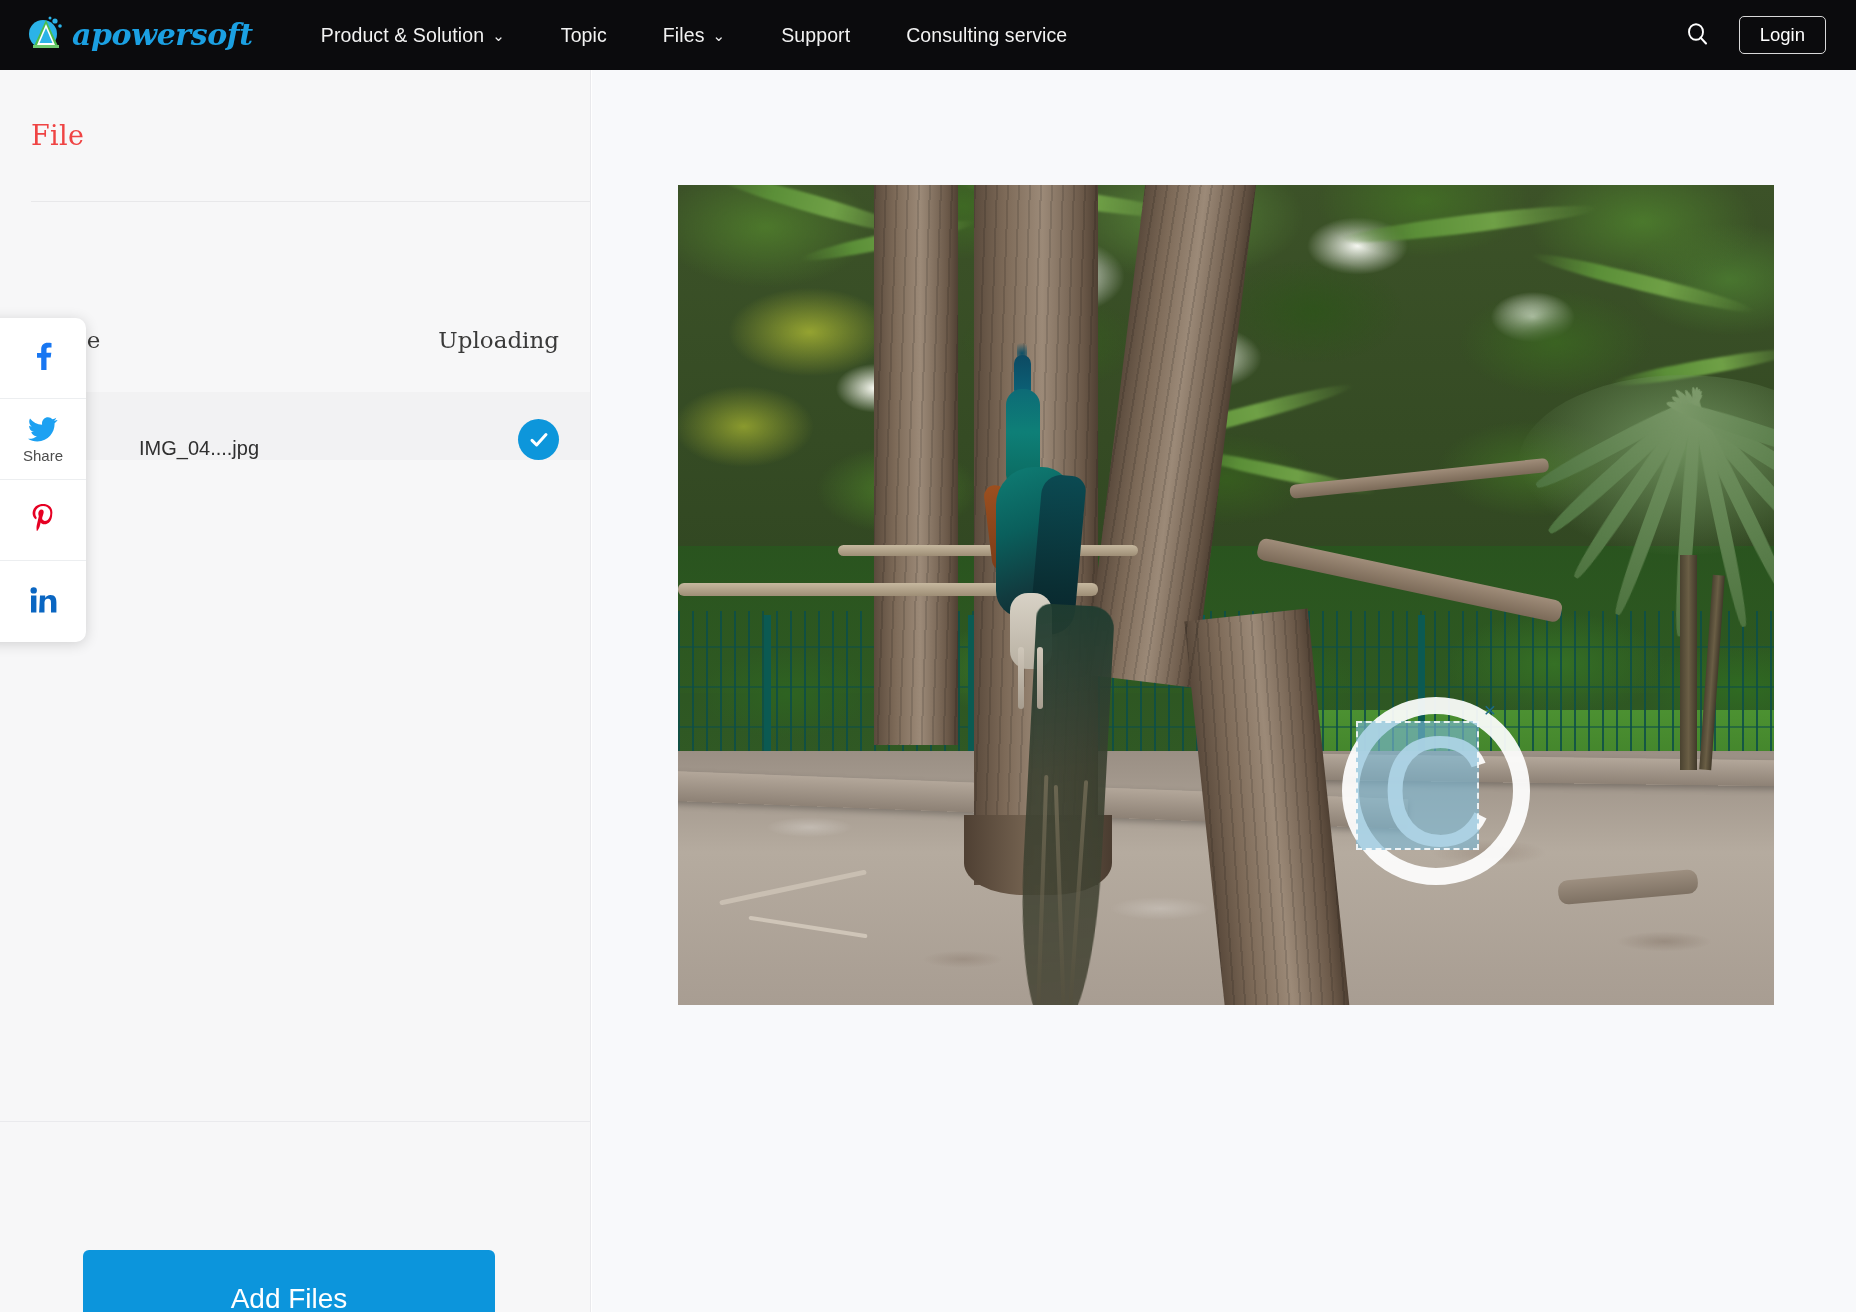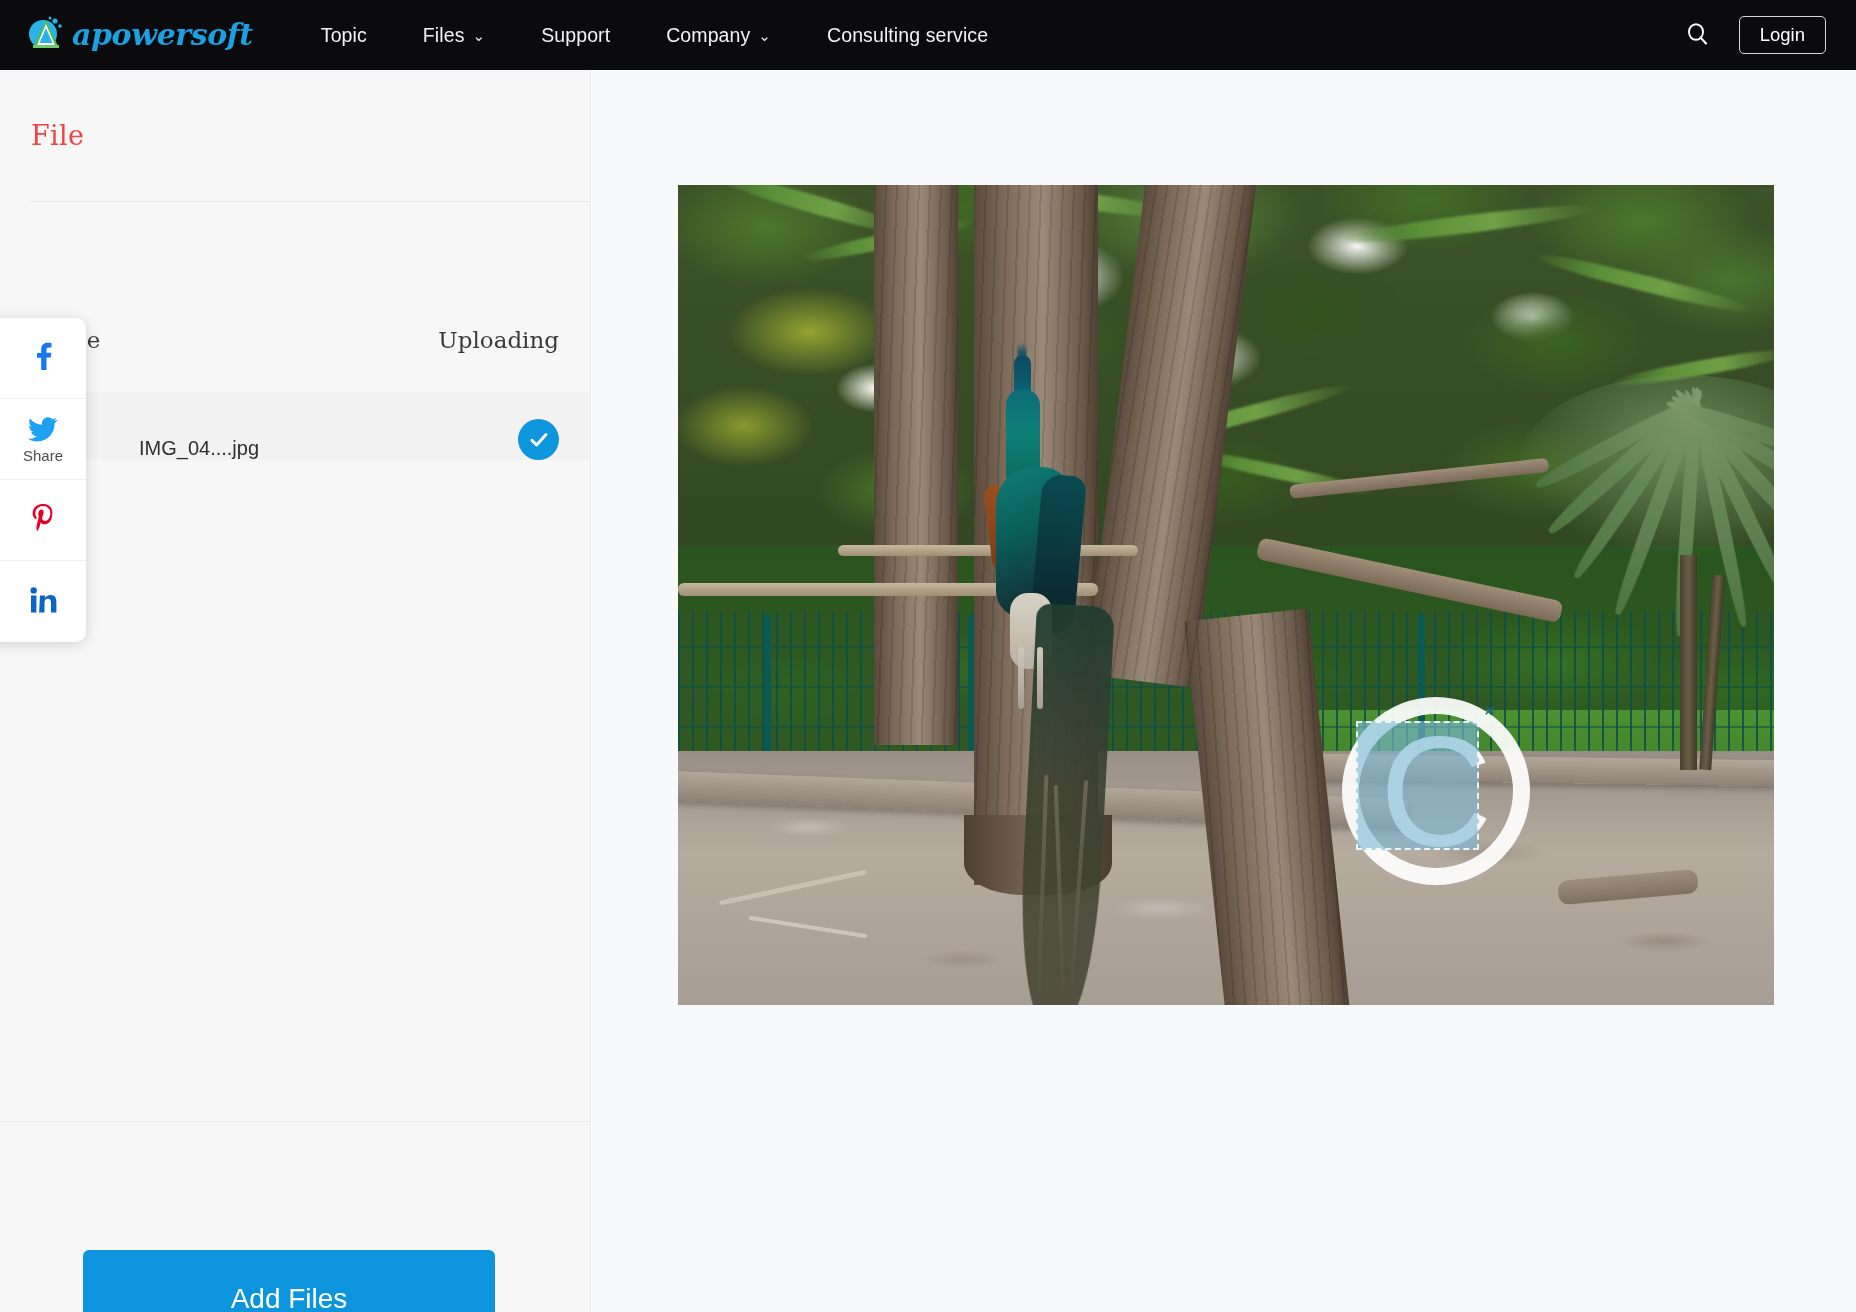--- a/index.html
+++ b/index.html
@@ -513,30 +513,30 @@
           <circle cx="31" cy="9" r="2.6" fill="#2bb3e8"></circle>
           <circle cx="36" cy="14" r="1.8" fill="#2bb3e8"></circle>
           <circle cx="26" cy="6" r="1.5" fill="#2bb3e8"></circle>
         </svg>
       </span>
       <span class="brand-text">apowersoft</span>
     </div>
 
     <div class="nav-items">
       <div class="nav-item">
+        <span>Product &amp; Solution</span><span class="caret">⌄</span>
+      </div>
+      <div class="nav-item">
         <span>Topic</span>
       </div>
       <div class="nav-item">
         <span>Files</span><span class="caret">⌄</span>
       </div>
       <div class="nav-item">
         <span>Support</span>
-      </div>
-      <div class="nav-item">
-        <span>Company</span><span class="caret">⌄</span>
       </div>
       <div class="nav-item">
         <span>Consulting service</span>
       </div>
     </div>
 
     <div class="nav-right">
       <div class="search-btn">
         <svg width="26" height="26" viewBox="0 0 26 26">
           <ellipse cx="11" cy="10" rx="7" ry="7.8" fill="none" stroke="#ffffff" stroke-width="1.9"></ellipse>

